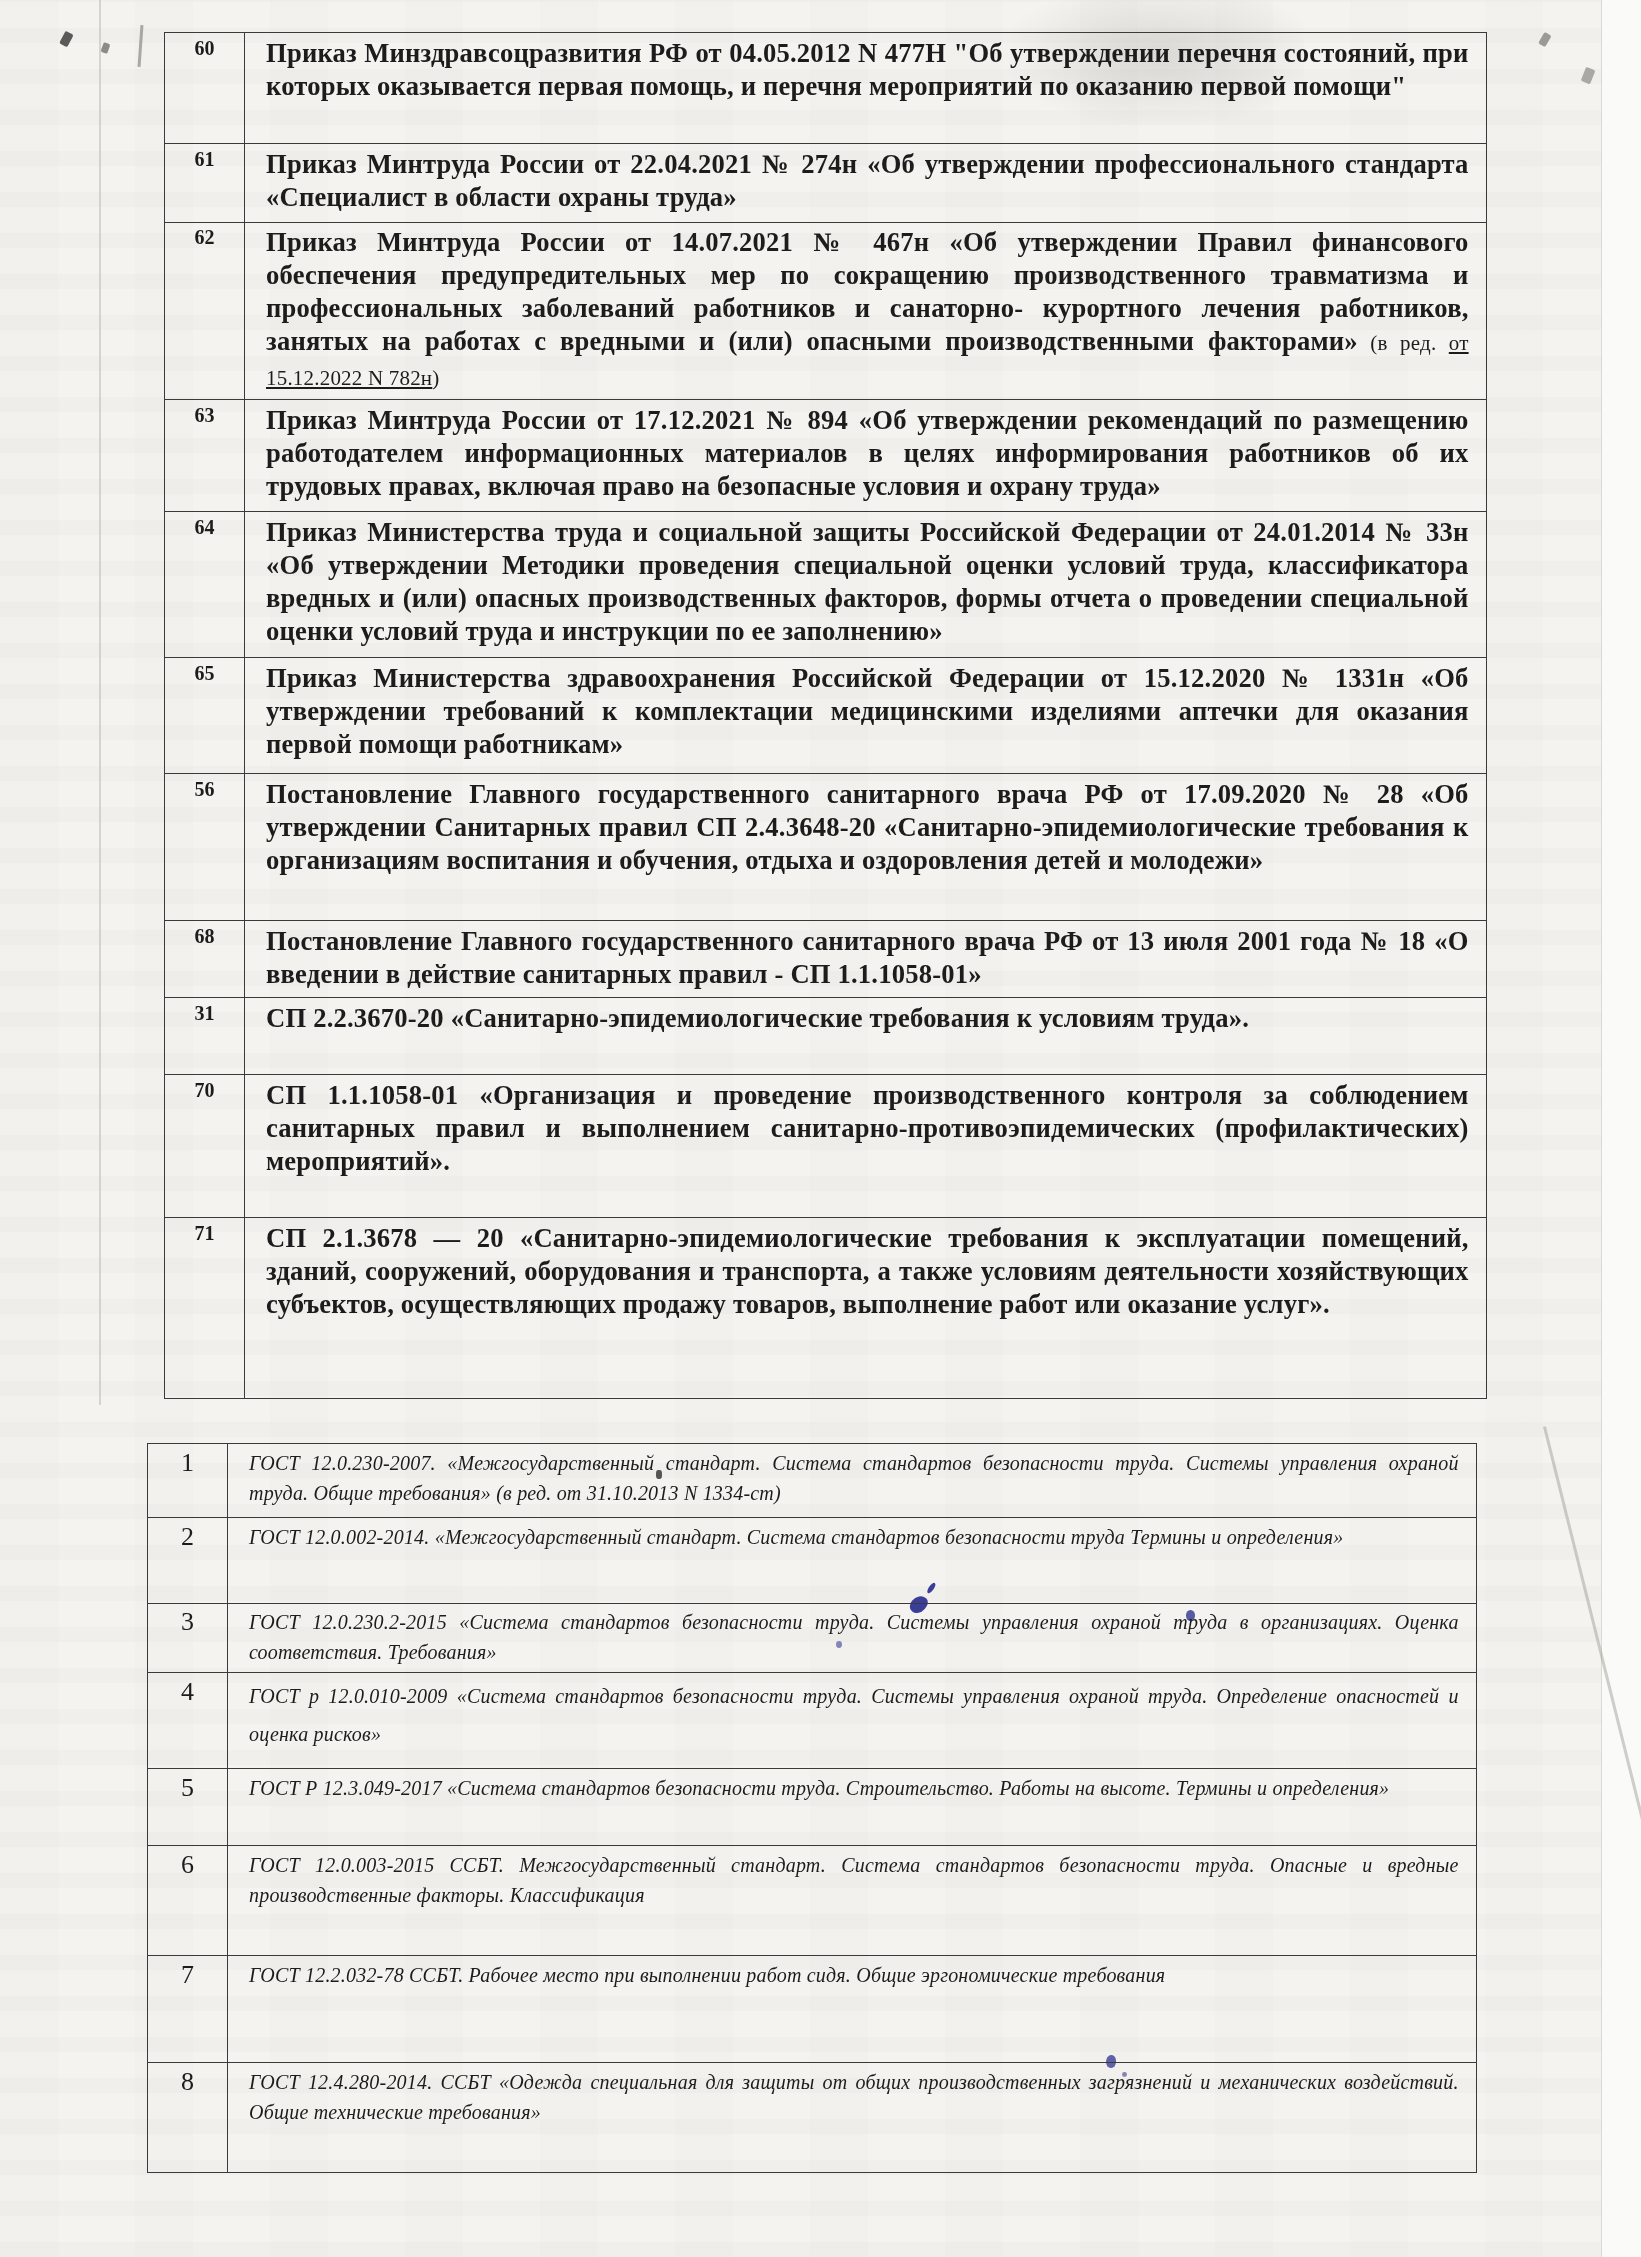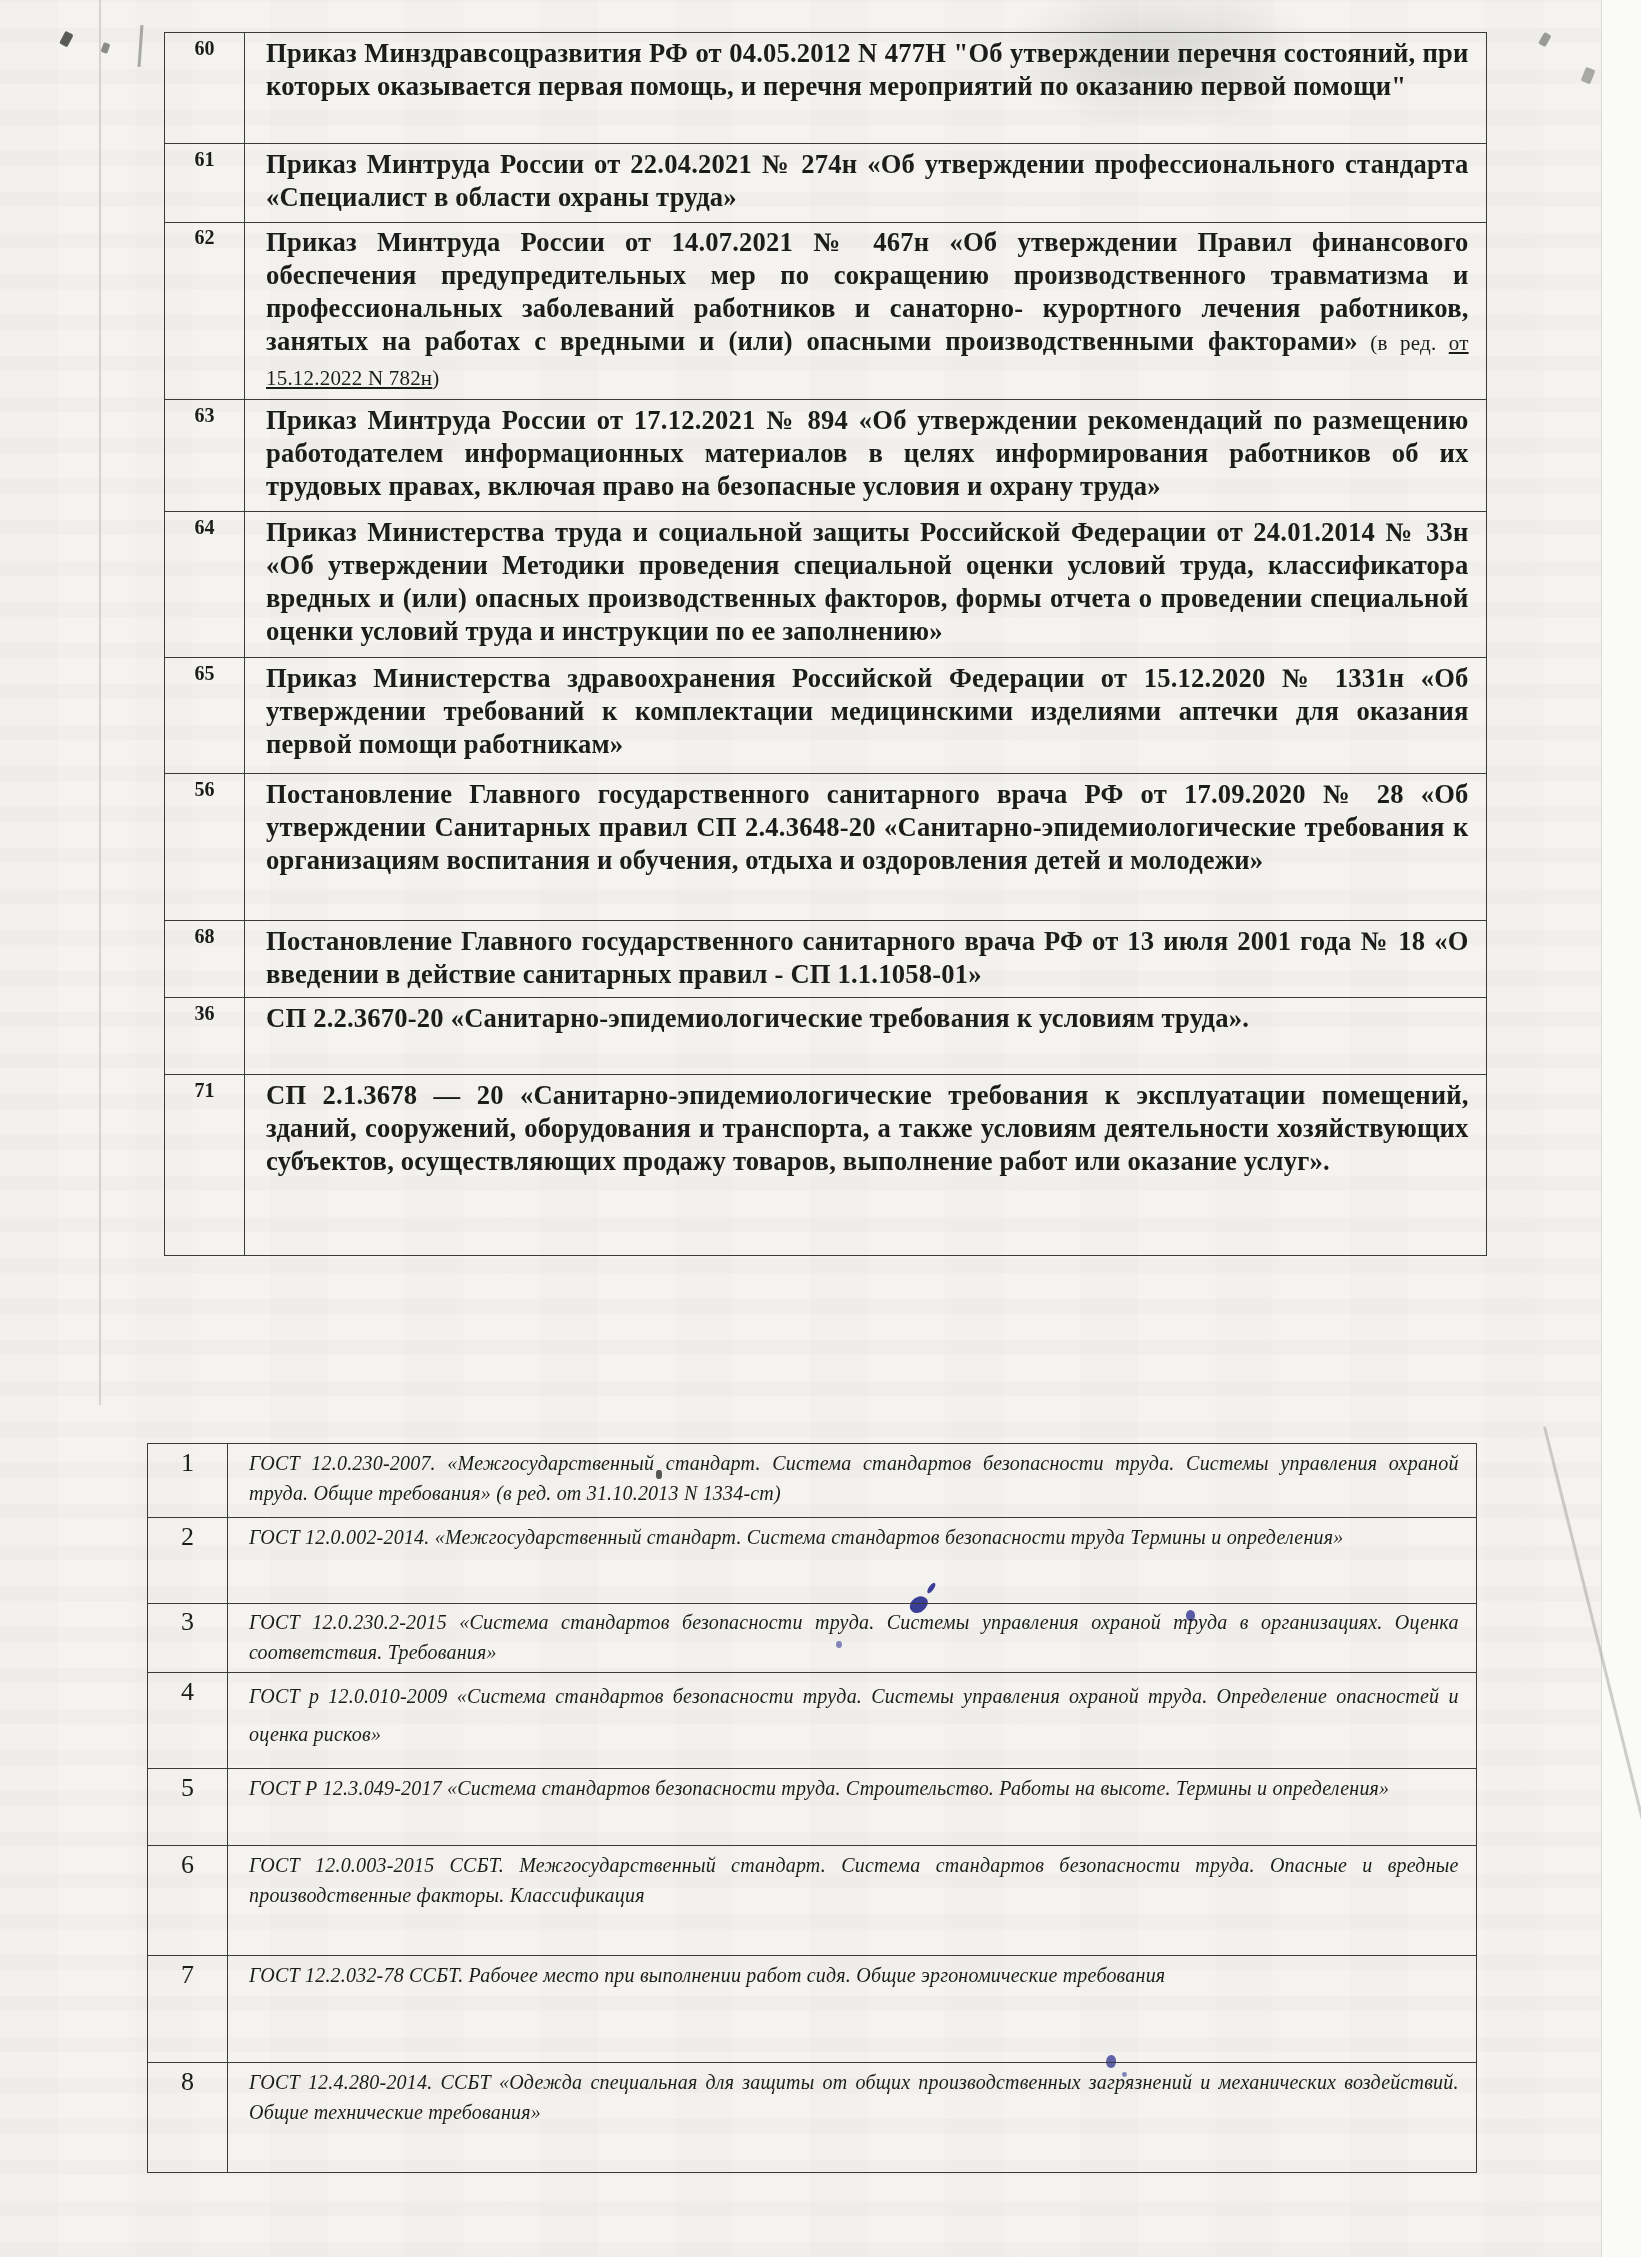--- a/index.html
+++ b/index.html
@@ -124,22 +124,26 @@
   </tr>
   <tr class="h144">
     <td class="num">56</td>
     <td class="txt">Постановление Главного государственного санитарного врача РФ от 17.09.2020 № 28 «Об утверждении Санитарных правил СП 2.4.3648-20 «Санитарно-эпидемиологические требования к организациям воспитания и обучения, отдыха и оздоровления детей и молодежи»</td>
   </tr>
   <tr class="h70">
     <td class="num">68</td>
     <td class="txt">Постановление Главного государственного санитарного врача РФ от 13 июля 2001 года № 18 «О введении в действие санитарных правил - СП 1.1.1058-01»</td>
   </tr>
   <tr class="h70">
-    <td class="num">36</td>
+    <td class="num">31</td>
     <td class="txt">СП 2.2.3670-20 «Санитарно-эпидемиологические требования к условиям труда».</td>
+  </tr>
+  <tr class="h139">
+    <td class="num">70</td>
+    <td class="txt">СП 1.1.1058-01 «Организация и проведение производственного контроля за соблюдением санитарных правил и выполнением санитарно-противоэпидемических (профилактических) мероприятий».</td>
   </tr>
   <tr class="h178">
     <td class="num">71</td>
     <td class="txt">СП 2.1.3678 — 20 «Санитарно-эпидемиологические требования к эксплуатации помещений, зданий, сооружений, оборудования и транспорта, а также условиям деятельности хозяйствующих субъектов, осуществляющих продажу товаров, выполнение работ или оказание услуг».</td>
   </tr>
 </tbody>
   </table>
 
 <table class="t2">
   <tbody>

